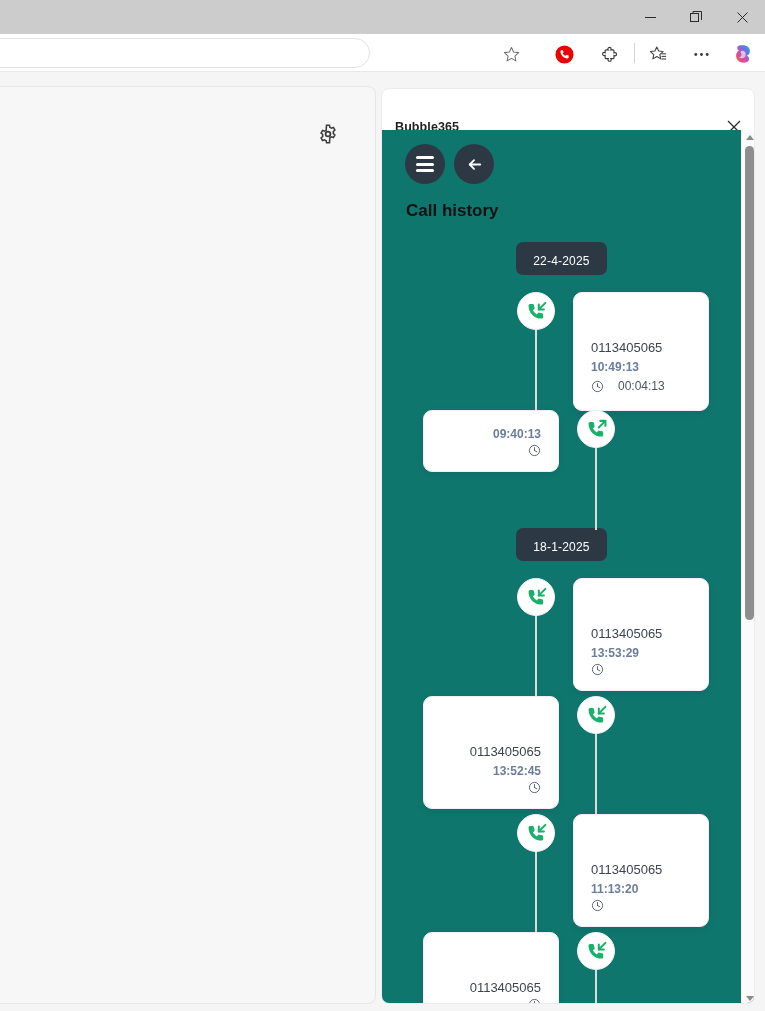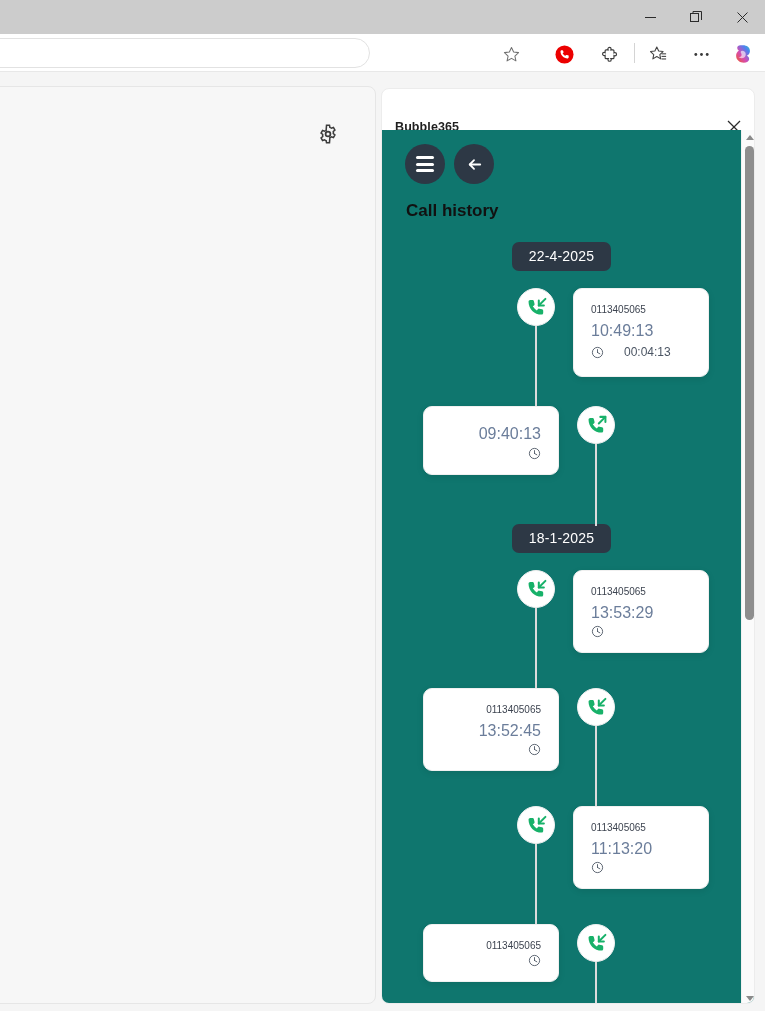--- a/index.html
+++ b/index.html
@@ -139,21 +139,21 @@
     font-size: 17px; font-weight: bold; color: #111111;
   }
 
   
   #timeline {
     position: absolute; left: 0; top: 112px; width: 359px;
   }
   .date-chip-row { display: flex; justify-content: center; margin-bottom: 17px; }
   .date-chip {
     background: #2d3845; color: #ffffff;
-    font-size: 14px; padding: 6px 17px 7px; border-radius: 7px;
+    font-size: 12px; padding: 12px 17px 7px; border-radius: 7px;
     letter-spacing: 0.2px;
   }
 
   .tl-row { position: relative; height: 118px; }
 
   
   .tl-line {
     position: absolute; width: 2px; background: #dcdcdc;
     top: 38px; height: 82px;
   }
@@ -178,28 +178,28 @@
     padding: 14px 17px 14px 17px;
     z-index: 2;
   }
   .call-card.right {
     left: 191px; width: 136px; text-align: left;
   }
   .call-card.left {
     left: 41px; width: 136px; text-align: right;
   }
   .cc-number {
-    font-size: 10px; color: #3d4450; line-height: 1.45;
+    font-size: 13px; color: #3d4450; line-height: 1.45; margin-top: 32px;
   }
   .cc-time {
-    font-size: 16px; color: #6b7d9a; line-height: 1.6;
+    font-size: 12px; color: #6b7d9a; line-height: 1.6; font-weight: bold;
   }
   .cc-dur {
     font-size: 12px; color: #4b5563; line-height: 1.6;
-    display: flex; align-items: center; gap: 20px;
+    display: flex; align-items: center; gap: 14px;
   }
   .call-card.left .cc-dur { justify-content: flex-end; }
   .cc-dur .clk { flex: 0 0 auto; display: inline-flex; }
 </style>
 </head>
 <body>
 
 <div id="browser-titlebar">
   <div class="win-btns">
     <div class="win-btn">

